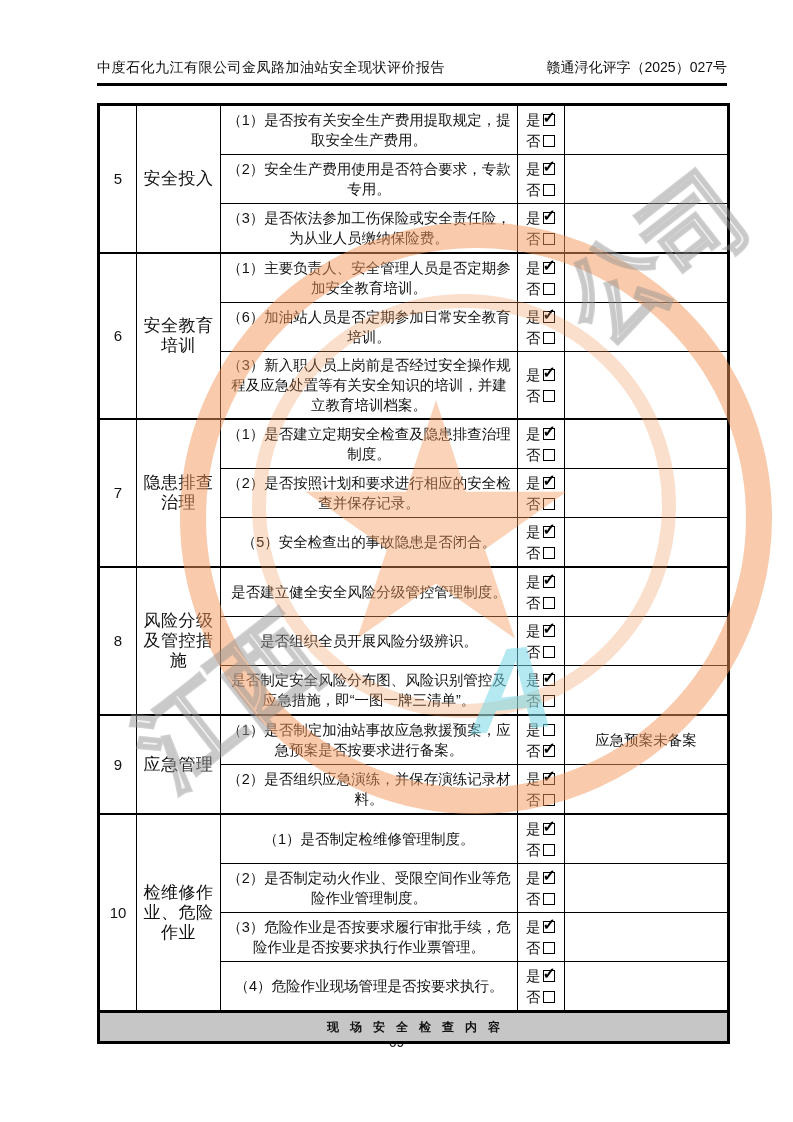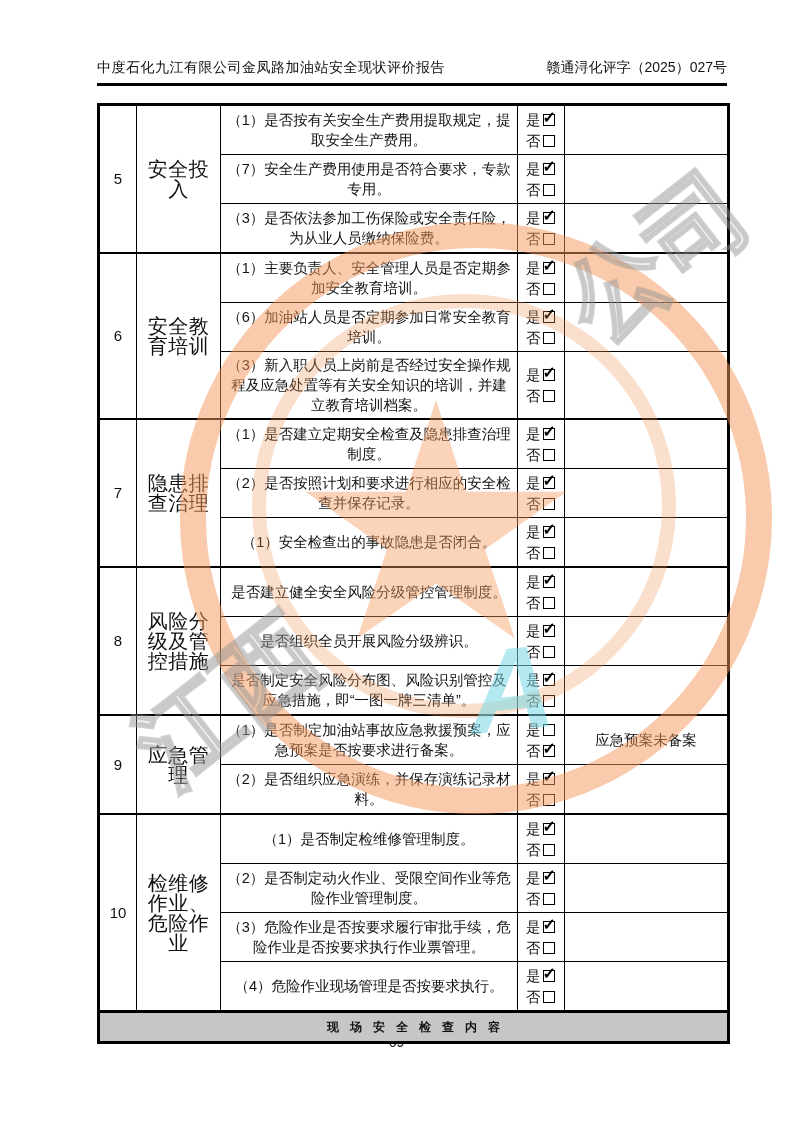--- a/index.html
+++ b/index.html
@@ -29,21 +29,21 @@
     font-size:14.5px;
   }
   table.checklist td{
     border:1px solid #000;
     padding:3px 4px;
     text-align:center;vertical-align:middle;
     line-height:20px;
   }
   tr.group-start td{border-top:2.5px solid #000;}
   td.col-no{font-size:15px;}
-  td.col-cat{font-size:20px;letter-spacing:.5px;padding:3px 6px;}
+  td.col-cat{font-size:17px;letter-spacing:.5px;padding:3px 6px;}
   td.col-item{padding:4px 8px;}
   td.col-chk{padding:2px 3px;}
   td.col-rem{padding:2px 4px;}
   .chk-line{display:flex;align-items:center;justify-content:flex-start;
     padding-left:4px;height:21px;}
   .chk-label{margin-right:2px;}
   .box{
     position:relative;display:inline-block;
     width:12px;height:12px;border:1.6px solid #000;
     box-sizing:border-box;background:#fff;
@@ -124,21 +124,21 @@
                 <span class="box checked"></span>
               </div>
               <div class="chk-line">
                 <span class="chk-label">否</span>
                 <span class="box"></span>
               </div>
             </td>
             <td class="col-rem"></td>
           </tr>
           <tr>
-            <td class="col-item">（7）安全生产费用使用是否符合要求，专款专用。</td>
+            <td class="col-item">（2）安全生产费用使用是否符合要求，专款专用。</td>
             <td class="col-chk">
               <div class="chk-line">
                 <span class="chk-label">是</span>
                 <span class="box checked"></span>
               </div>
               <div class="chk-line">
                 <span class="chk-label">否</span>
                 <span class="box"></span>
               </div>
             </td>
@@ -226,21 +226,21 @@
                 <span class="box checked"></span>
               </div>
               <div class="chk-line">
                 <span class="chk-label">否</span>
                 <span class="box"></span>
               </div>
             </td>
             <td class="col-rem"></td>
           </tr>
           <tr>
-            <td class="col-item">（1）安全检查出的事故隐患是否闭合。</td>
+            <td class="col-item">（5）安全检查出的事故隐患是否闭合。</td>
             <td class="col-chk">
               <div class="chk-line">
                 <span class="chk-label">是</span>
                 <span class="box checked"></span>
               </div>
               <div class="chk-line">
                 <span class="chk-label">否</span>
                 <span class="box"></span>
               </div>
             </td>

